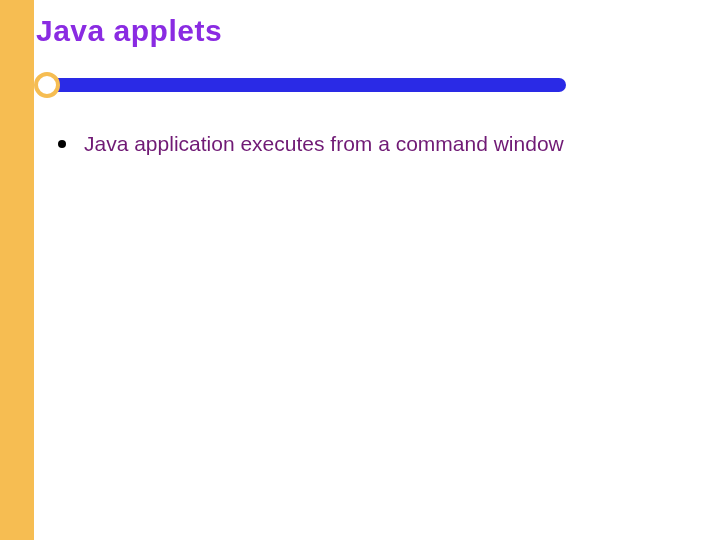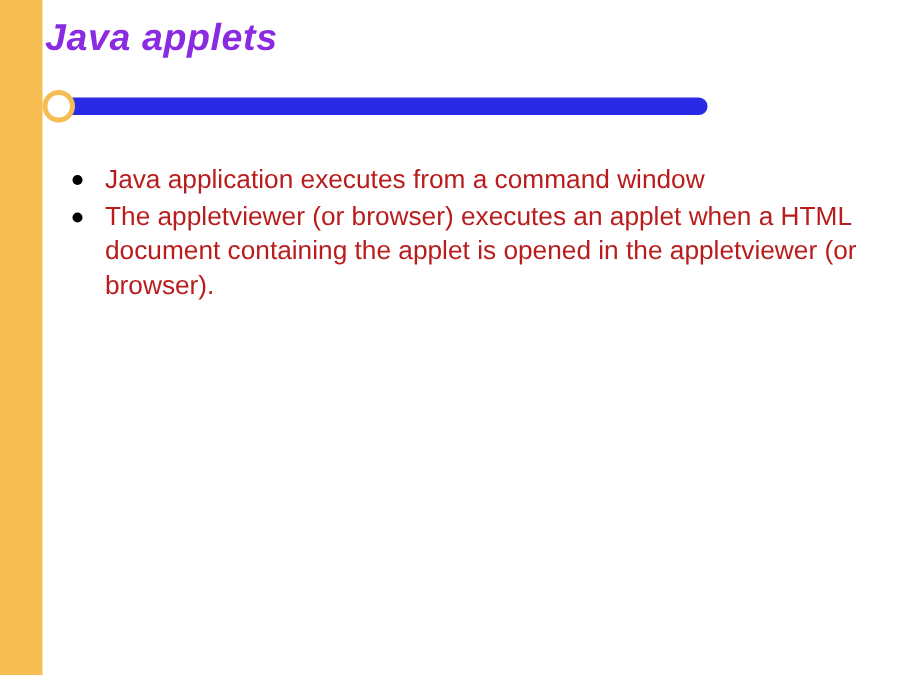--- a/index.html
+++ b/index.html
@@ -21,21 +21,20 @@
     background: #f6bd52;
   }
   .title {
     position: absolute;
     left: 36px;
     top: 14px;
     font-size: 30px;
     font-weight: bold;
     color: #8a2be2;
     letter-spacing: 0.5px;
-    font-style: italic;
   }
   .underline-wrap {
     position: absolute;
     left: 36px;
     top: 72px;
     width: 530px;
     height: 30px;
   }
   .underline-bar {
     position: absolute;
@@ -66,21 +65,21 @@
   ul.bullets {
     list-style: none;
     margin: 0;
     padding: 0;
   }
   ul.bullets li {
     position: relative;
     padding-left: 34px;
     font-size: 21px;
     line-height: 1.32;
-    color: #b91c1c;
+    color: #701a75;
     margin-bottom: 2px;
   }
   ul.bullets li::before {
     content: "";
     position: absolute;
     left: 8px;
     top: 10px;
     width: 8px;
     height: 8px;
     background: #000;
@@ -95,15 +94,14 @@
 <div class="title">Java applets</div>
 
 <div class="underline-wrap">
   <div class="underline-bar"></div>
   <div class="circle"></div>
 </div>
 
 <div class="content">
   <ul class="bullets">
     <li>Java application executes from a command window</li>
-    <li> The appletviewer (or browser) executes an applet when a HTML document containing the applet is opened in the appletviewer (or browser).</li>
   </ul>
 </div>
 
 </body></html>

